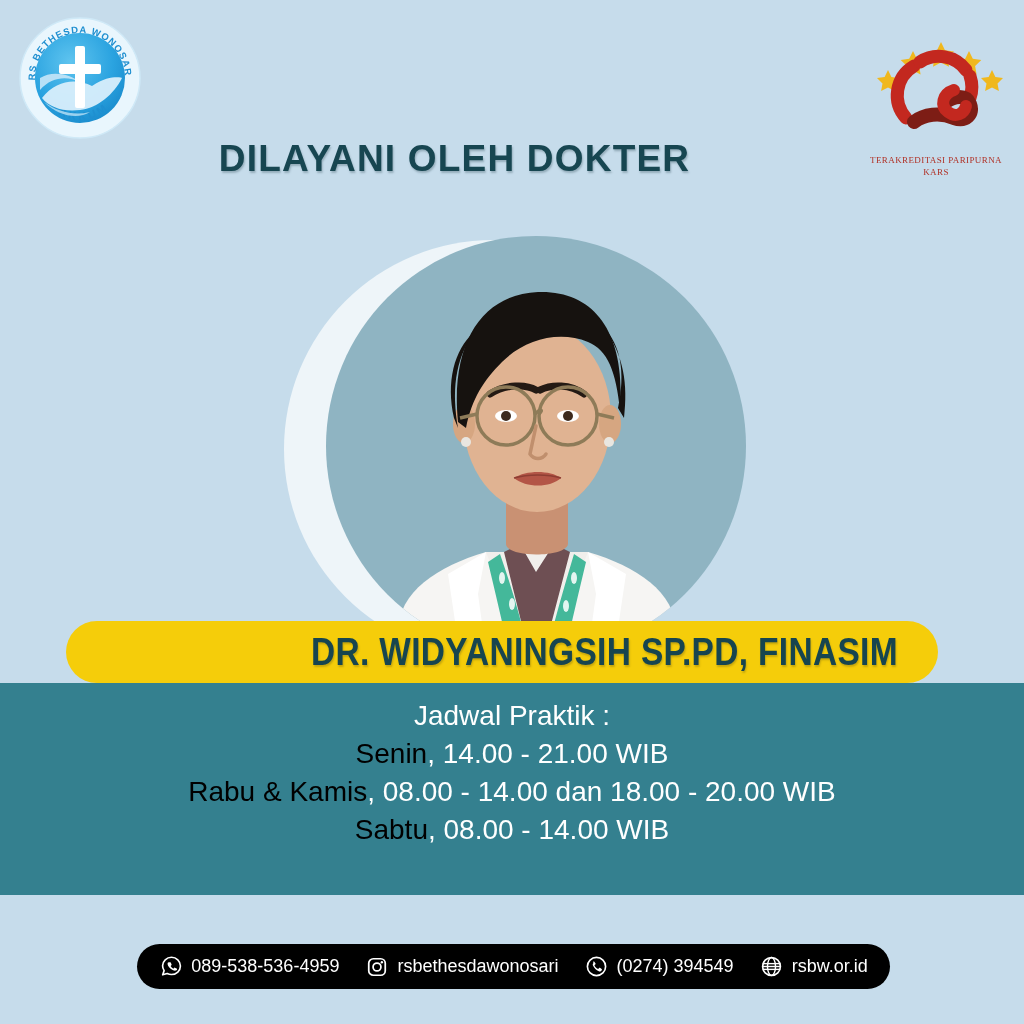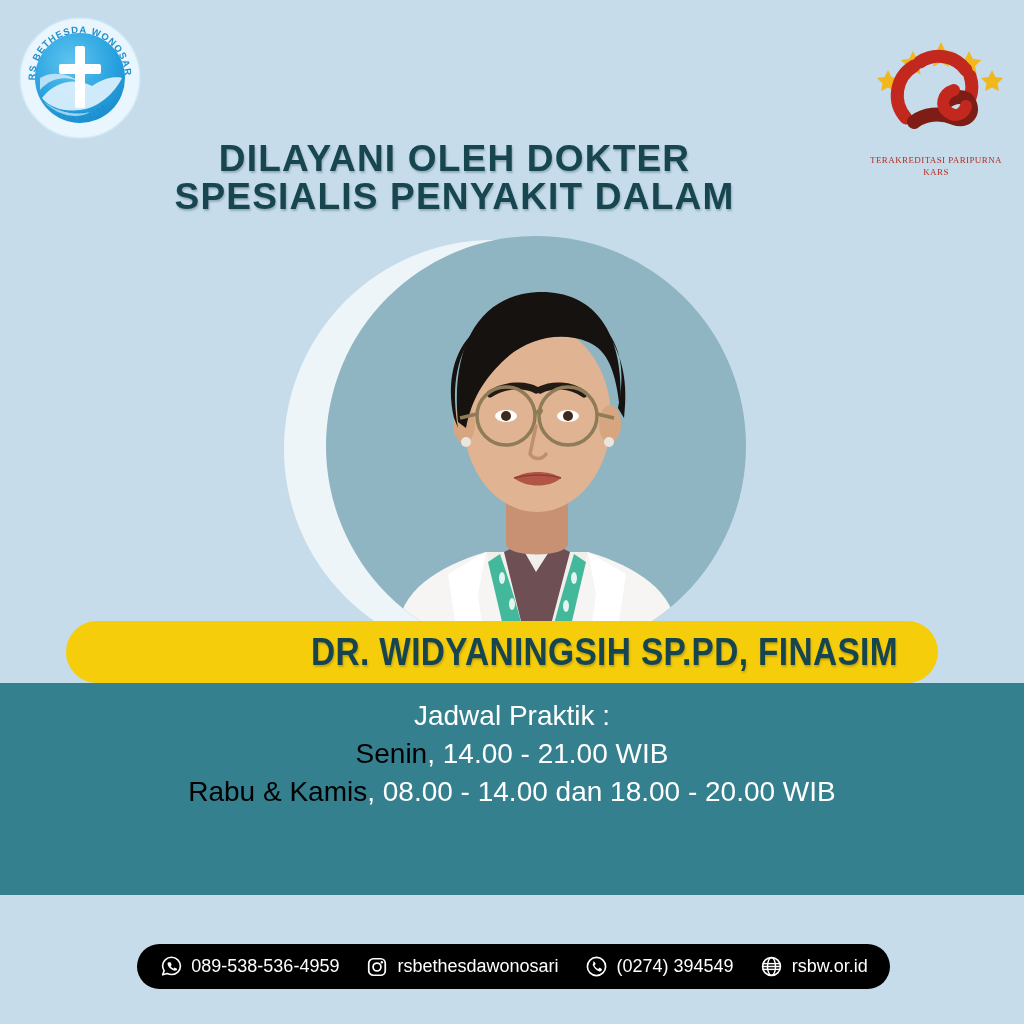--- a/index.html
+++ b/index.html
@@ -231,21 +231,20 @@
       <path d="M92 72 C80 76 78 88 86 94 C94 100 102 96 104 88" fill="none" stroke="#c3281f" stroke-width="12" stroke-linecap="round"></path>
     </svg>
   </div>
   <div class="kars-caption">
     <div>TERAKREDITASI PARIPURNA</div>
     <div>KARS</div>
   </div>
 
   <div class="header">
     <span class="l1">DILAYANI OLEH DOKTER</span>
-    <span class="l2">SPESIALIS PENYAKIT DALAM</span>
   </div>
 
   <div class="photo-wrap">
     <div class="ring-light"></div>
     <div class="circle-blue"></div>
     <div class="portrait">
       <svg viewBox="0 0 478 460" width="478" height="460">
         <defs>
           <clipPath id="circClip">
               <circle cx="258" cy="224" r="210"></circle>
@@ -319,20 +318,23 @@
   <div class="sched-band">
     <div class="sched-inner">
       <div class="sched-title">Jadwal Praktik :</div>
 
       <div class="sched-line">
         <span class="day">Senin</span><span>, 14.00 - 21.00 WIB</span>
       </div>
       <div class="sched-line">
         <span class="day">Rabu &amp; Kamis</span><span>, 08.00 - 14.00 dan 18.00 - 20.00 WIB</span>
       </div>
+      <div class="sched-line">
+        <span class="day">Sabtu</span><span>, 08.00 - 14.00 WIB</span>
+      </div>
     </div>
   </div>
 
   <div class="contact-bar">
 
     <div class="contact-item">
       <span class="ico">
         <svg viewBox="0 0 24 24" width="23" height="23">
           <path d="M12 2.4c-5.1 0-9.3 4-9.3 8.9 0 1.8.6 3.5 1.6 5l-1.5 4.4 4.7-1.4c1.3.7 2.9 1.1 4.5 1.1
                    5.1 0 9.3-4 9.3-8.9S17.1 2.4 12 2.4z" fill="none" stroke="#ffffff" stroke-width="1.7" stroke-linejoin="round"></path>

